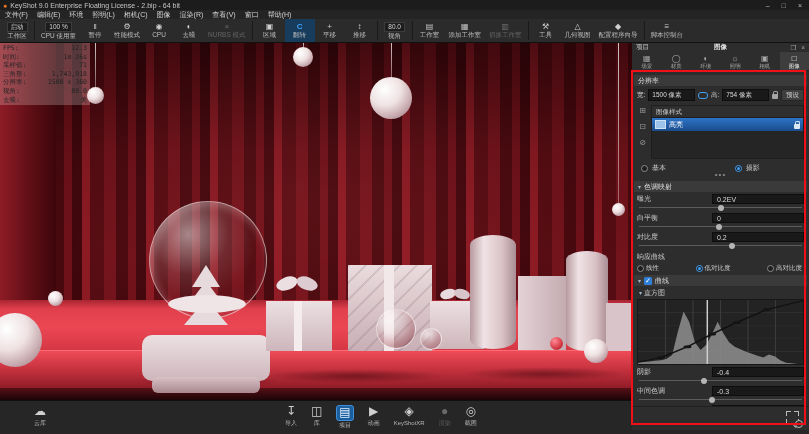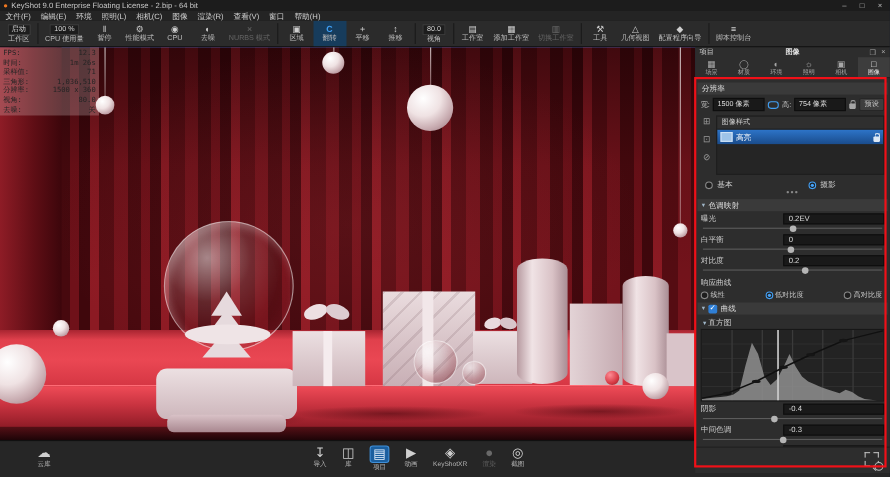--- a/index.html
+++ b/index.html
@@ -15,21 +15,21 @@
   .toolbar{position:absolute;left:0;top:19px;width:100%;height:24px;background:#2b2b2b;display:flex;align-items:stretch;
            font-size:6.5px;color:#bdbdbd;border-bottom:1px solid #111;box-sizing:border-box;padding-left:2px}
   .tbtn{display:flex;flex-direction:column;align-items:center;justify-content:center;padding:0 4px;gap:1px;min-width:22px;text-align:center;line-height:6.5px}
   .tbtn .ico{font-size:8px;line-height:9px;height:9px;color:#cfcfcf}
   .tbtn.active{background:#173c5c}
   .tbtn.active .ico{color:#41a0f5;font-weight:bold}
   .tbtn.disabled{opacity:.38}
   .tbox{background:#1d1d1d;border:1px solid #3c3c3c;padding:0 3px;height:8px;line-height:8px;font-size:6.5px;color:#d5d5d5}
   .tsep{width:1px;background:#1a1a1a;margin:2px 2px}
   
-  .viewport{position:absolute;left:0;top:43px;width:632px;height:357px;overflow:hidden;background:#3b82f6}
+  .viewport{position:absolute;left:0;top:43px;width:632px;height:357px;overflow:hidden;background:#8b5cf6}
   .curtain{position:absolute;inset:0;background:
       radial-gradient(ellipse at 50% 45%, rgba(255,90,100,.10), transparent 60%),
       linear-gradient(180deg, rgba(15,0,2,.5), rgba(40,4,8,.15) 30%, rgba(0,0,0,0) 60%),
       repeating-linear-gradient(90deg,#6f1119 0 8px,#3f070c 8px 18px,#8c1a23 18px 26px,#550c12 26px 40px,#73131b 40px 52px,#47090e 52px 64px)}
   .left-fold{position:absolute;left:0;top:0;width:56px;height:100%;
       background:linear-gradient(90deg,#8e1c26,#5f0e15 55%,#3c060b)}
   .floor-top{position:absolute;left:0;top:257px;width:100%;height:50px;
       background:linear-gradient(180deg,#a82531 0,#e0404c 18%,#ea4753 55%,#d63744 100%)}
   .floor-front{position:absolute;left:0;top:307px;width:100%;height:38px;border-top:1px solid #ff6b75;
       background:linear-gradient(180deg,#ef4b57,#c93340 45%,#8e1b26 100%)}
@@ -281,21 +281,21 @@
     <div class="hud-row">
         <span>时间:</span>
         <span>1m 26s</span>
       </div>
     <div class="hud-row">
         <span>采样值:</span>
         <span>71</span>
       </div>
     <div class="hud-row">
         <span>三角形:</span>
-        <span>1,036,510</span>
+        <span>1,743,918</span>
       </div>
     <div class="hud-row">
         <span>分辨率:</span>
         <span>1500 x 360</span>
       </div>
     <div class="hud-row">
         <span>视角:</span>
         <span>80.0</span>
       </div>
     <div class="hud-row">

